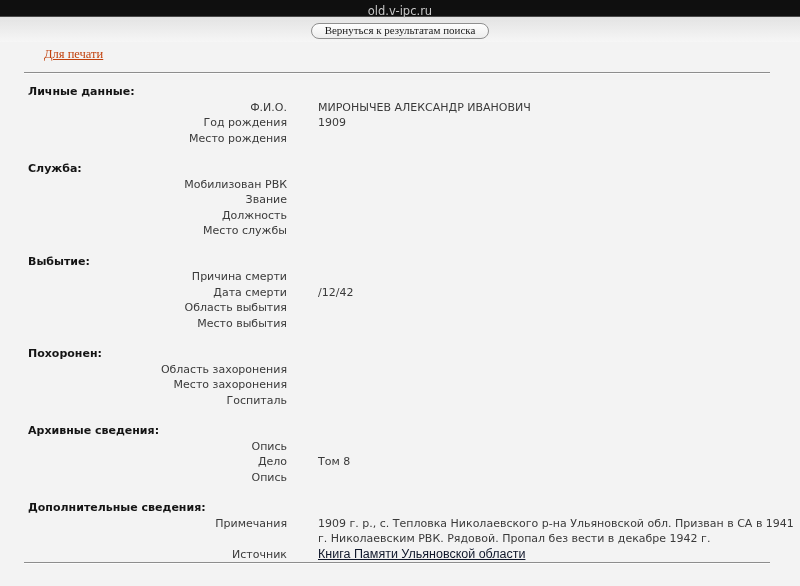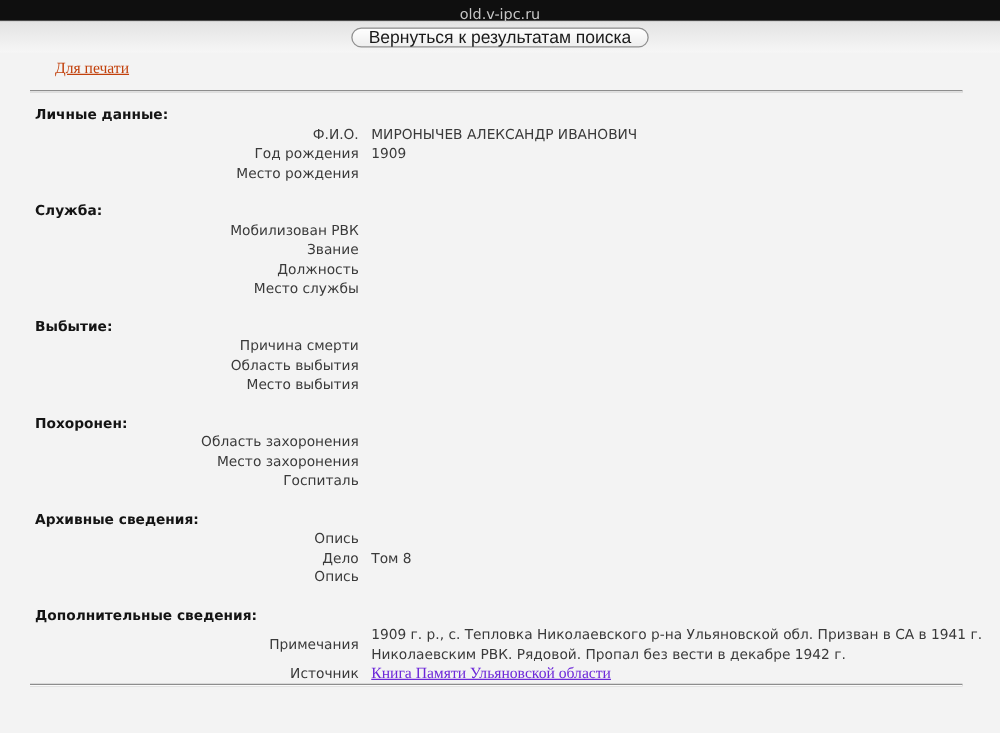--- a/index.html
+++ b/index.html
@@ -26,22 +26,22 @@
   }
 
   
   .header-strip {
     height: 25px;
     background: linear-gradient(#e3e3e3, #f6f6f6);
     text-align: center;
     padding-top: 2px;
   }
   .back-button {
-    font-family: Liberation Sans, sans-serif;
-    font-size: 14px;
+    font-family: Liberation Serif, serif;
+    font-size: 11px;
     color: #1a1a1a;
     background: linear-gradient(#fefefe, #eeeeee);
     border: 1px solid #8f8f8f;
     border-radius: 9px;
     height: 16px;
     line-height: 13px;
     padding: 0 13px;
     cursor: pointer;
   }
 
@@ -72,36 +72,36 @@
   .section { margin-bottom: 15px; }
   .record .section:last-child { margin-bottom: 0; }
   .section-title {
     font-weight: bold;
     color: #141414;
     line-height: 15.5px;
     padding-left: 28px;
   }
   .field-row {
     display: flex;
-    align-items: center;
     line-height: 15.5px;
+    gap: 21px;
   }
   .field-label {
     width: 287px;
     text-align: right;
     flex: 0 0 287px;
   }
   .field-value {
     margin-left: 10px;
     width: 500px;
   }
   .source-link {
-    font-family: Liberation Serif, serif;
+    font-family: Liberation Sans, sans-serif;
     font-size: 12.5px;
-    color: #6d28d9;
+    color: #0f172a;
     text-decoration: underline;
   }
 </style>
 </head>
 <body>
 
 <div class="page">
 
   <div class="topbar">
     <span class="topbar-title">old.v-ipc.ru</span>
@@ -153,20 +153,24 @@
         <div class="field-label">Место службы</div>
         <div class="field-value"></div>
       </div>
     </div>
 
     <div class="section">
       <div class="section-title">Выбытие:</div>
       <div class="field-row">
         <div class="field-label">Причина смерти</div>
         <div class="field-value"></div>
+      </div>
+      <div class="field-row">
+        <div class="field-label">Дата смерти</div>
+        <div class="field-value">/12/42</div>
       </div>
       <div class="field-row">
         <div class="field-label">Область выбытия</div>
         <div class="field-value"></div>
       </div>
       <div class="field-row">
         <div class="field-label">Место выбытия</div>
         <div class="field-value"></div>
       </div>
     </div>

